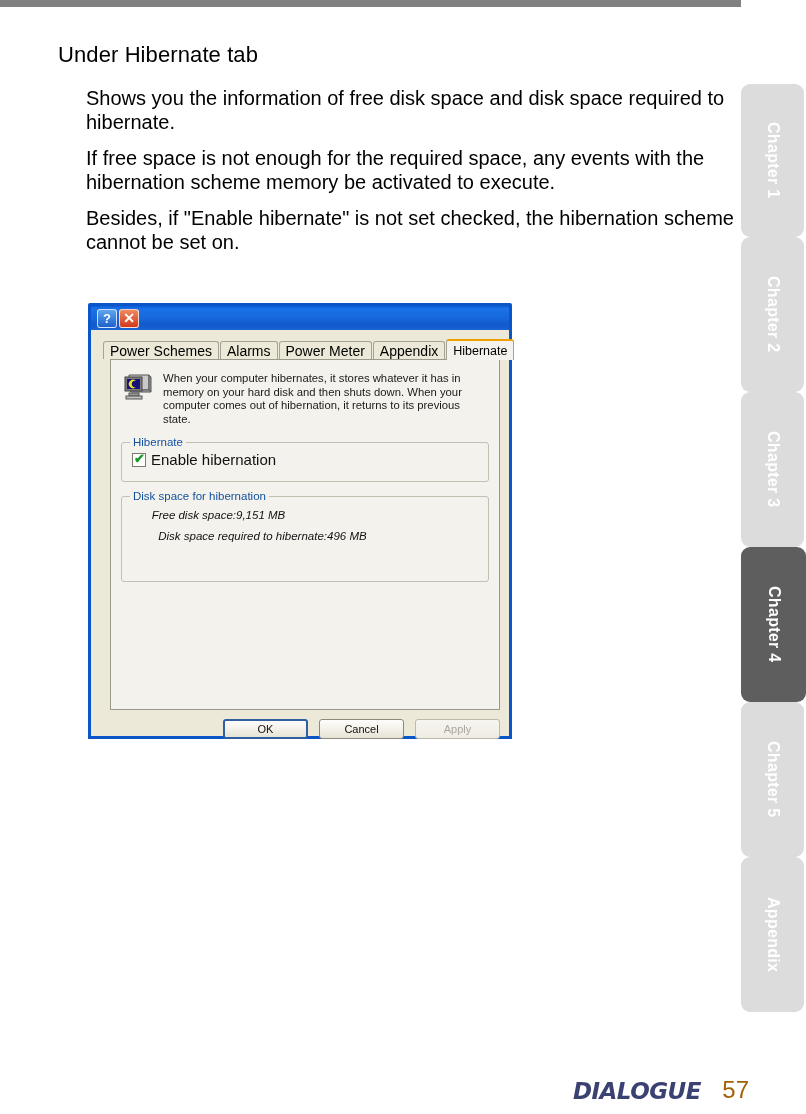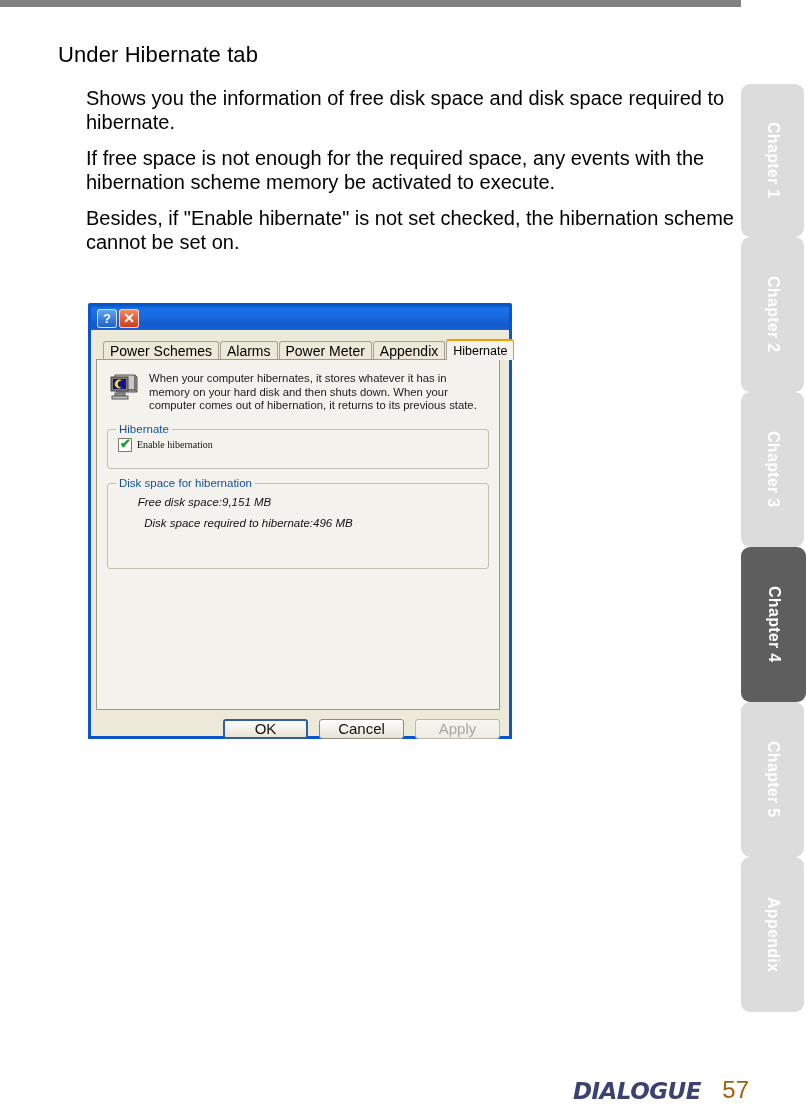--- a/index.html
+++ b/index.html
@@ -145,21 +145,21 @@
     border-color: #a6a395;
     border-top: 2px solid #f0a000;
     position: relative;
     z-index: 4;
     margin-bottom: -1px;
     font-size: 12.5px;
   }
 
   .tabpanel {
     position: absolute;
-    left: 5px;
+    left: 19px;
     right: 9px;
     top: 29px;
     height: 351px;
     background: #f4f2ec;
     border: 1px solid #9a9a8c;
     box-sizing: border-box;
     padding: 10px 10px 0 10px;
   }
 
   .intro-row {
@@ -206,21 +206,21 @@
     flex: none;
   }
   .checkbox .tick {
     position: absolute;
     left: 1px; top: -2px;
     color: #1a9b2a;
     font-size: 13px;
     font-weight: bold;
     line-height: 13px;
   }
-  .checklabel { font-size: 10px; color: #111; font-family: Liberation Serif, serif; }
+  .checklabel { font-size: 15px; color: #111; }
 
   .diskrow {
     display: flex;
     font-size: 11.5px;
     color: #111;
     margin-top: 2px;
     font-style: italic;
   }
   .diskrow + .diskrow { margin-top: 9px; }
   .dr-label { white-space: nowrap; }
@@ -233,21 +233,21 @@
     position: absolute;
     left: 9px; right: 9px;
     top: 389px;
     display: flex;
     justify-content: flex-end;
     gap: 11px;
   }
   .dbtn {
     width: 85px;
     height: 20px;
-    font-size: 15px;
+    font-size: 11px;
     line-height: 18px;
     text-align: center;
     background: linear-gradient(180deg,#fdfdfc 0%,#f4f2ea 45%,#e6e3d6 100%);
     border: 1px solid #8d8b7e;
     border-radius: 3px;
     color: #111;
     box-sizing: border-box;
   }
   .dbtn.focused {
     border: 2px solid #2f5f9e;

